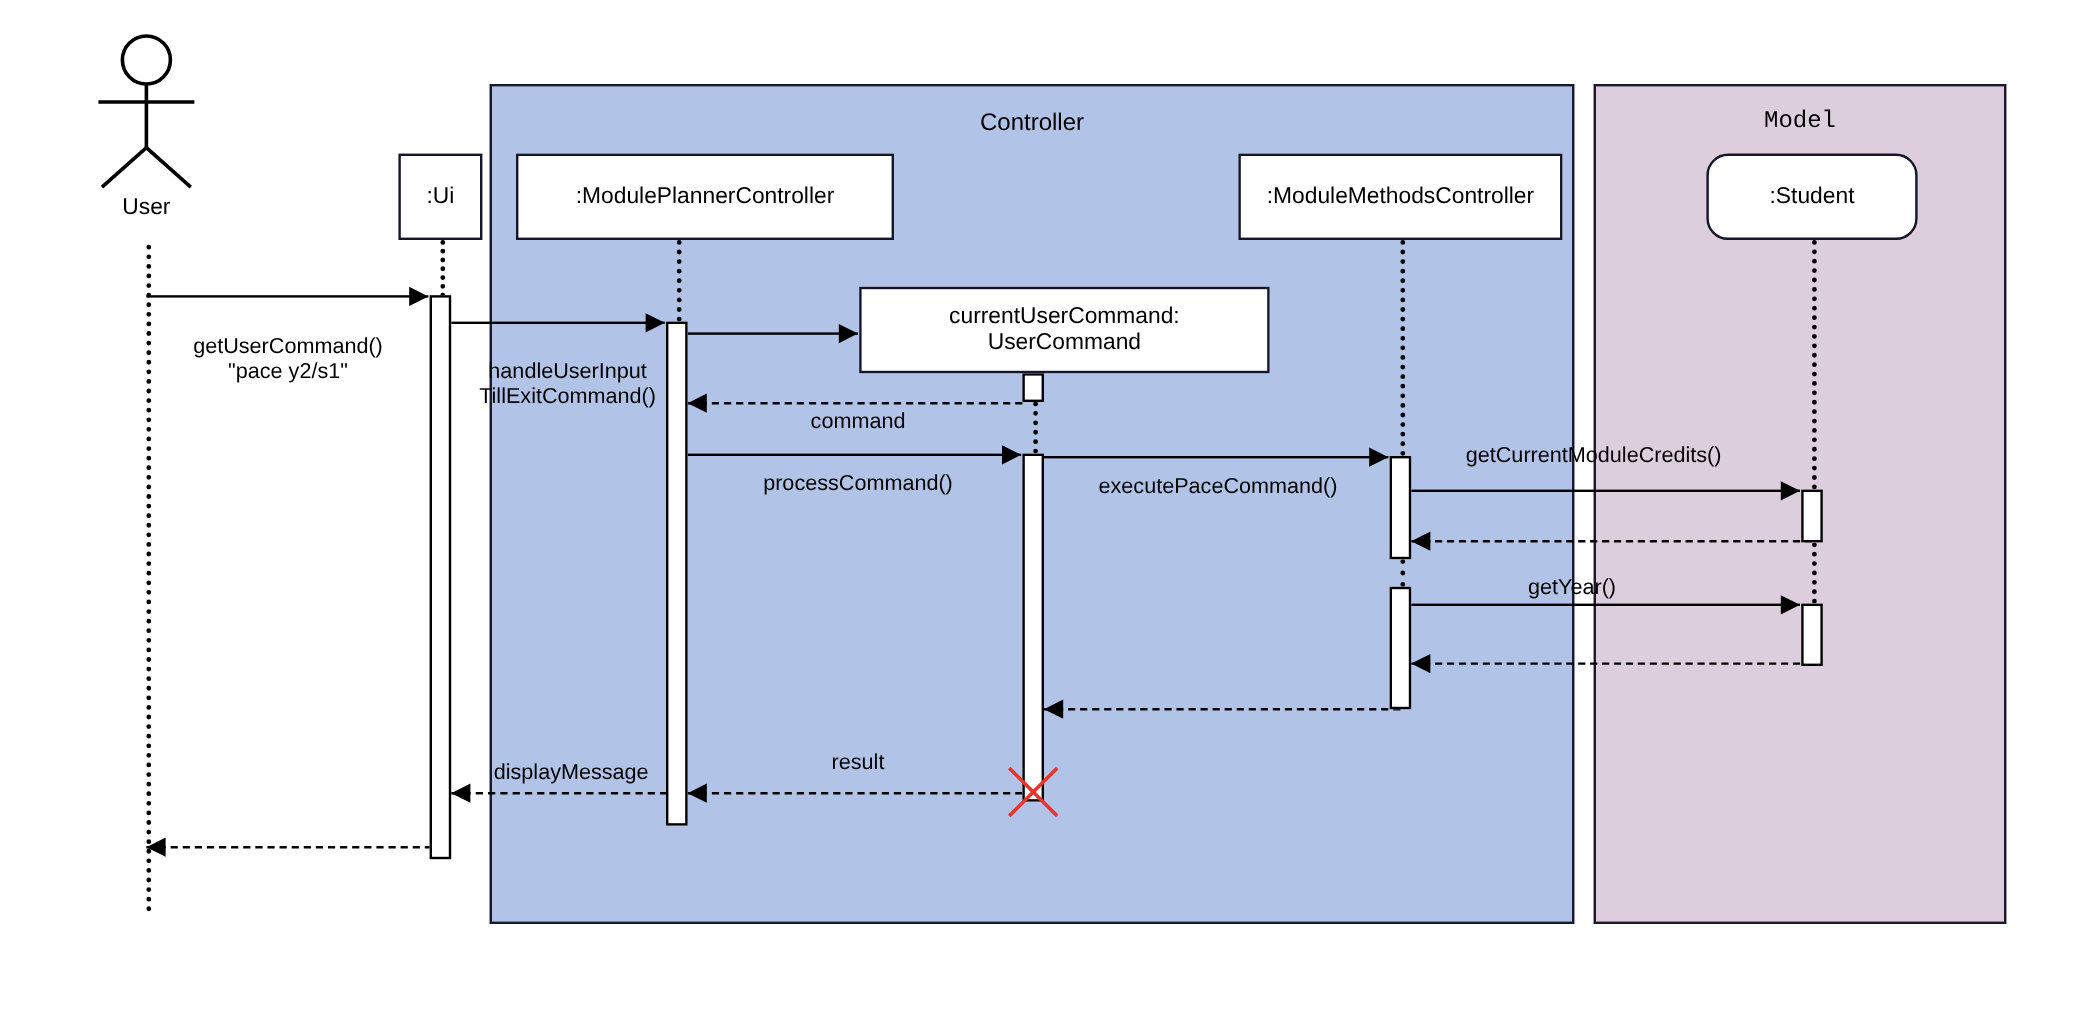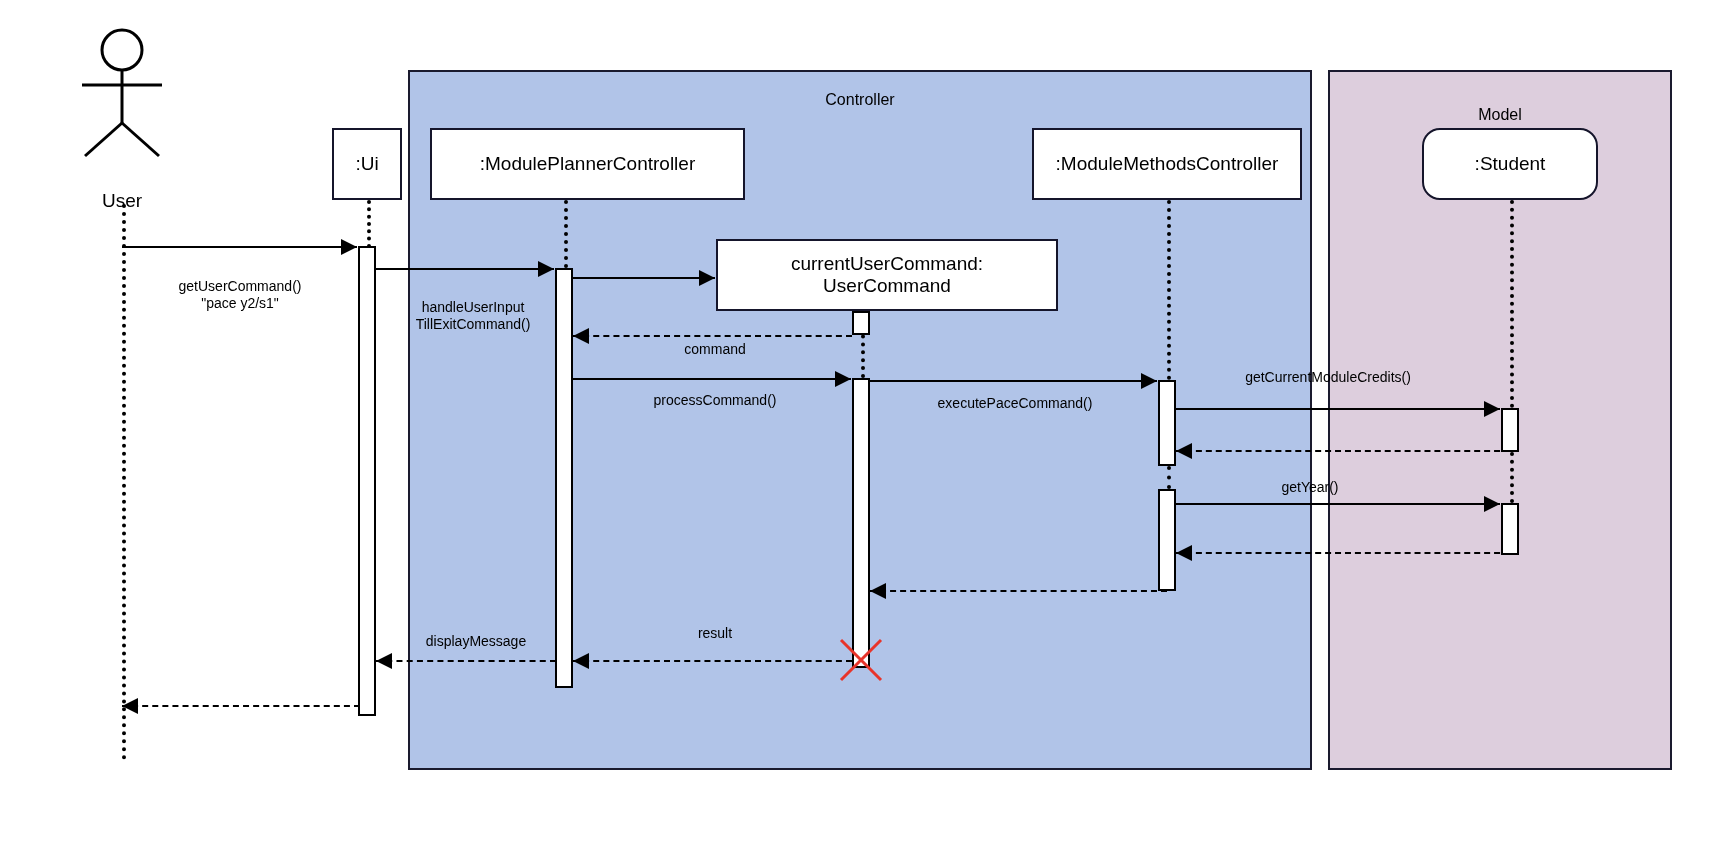--- a/index.html
+++ b/index.html
@@ -23,21 +23,21 @@
   
   .region {
     position: absolute;
     border: 2px solid #1a1a2e;
     box-sizing: border-box;
   }
   .region-label {
     position: absolute;
     width: 100%;
     text-align: center;
-    font-size: 16px;
+    font-size: 20px;
     color: #000;
     line-height: 1;
   }
 
   
   .participant {
     position: absolute;
     background: #ffffff;
     border: 2px solid #15152b;
     box-sizing: border-box;
@@ -51,21 +51,20 @@
     white-space: pre-line;
     z-index: 6;
   }
 
   
   .actor-label {
     position: absolute;
     text-align: center;
     font-size: 19px;
     color: #000;
-    margin-top: 28px;
   }
 
   
   .lifeline {
     position: absolute;
     width: 0;
     border-left: 4px dotted #000;
     z-index: 1;
   }
 
@@ -98,21 +97,21 @@
     border-bottom: 8px solid transparent;
     border-left: 16px solid #000;
   }
   .arrow-solid-left {
     border-top: 8px solid transparent;
     border-bottom: 8px solid transparent;
     border-right: 16px solid #000;
   }
   .msg-label {
     position: absolute;
-    font-size: 14px;
+    font-size: 18px;
     color: #000;
     text-align: center;
     line-height: 1.18;
     white-space: pre-line;
     z-index: 7;
   }
 
   
   .destroy {
     position: absolute;
@@ -122,21 +121,21 @@
 </head>
 <body>
 
 <div id="canvas" style="width: 1730px; height: 856px; background: rgb(255, 255, 255);">
 
   <div class="region" id="region-controller" style="left: 408px; top: 70px; width: 904px; height: 700px; background: rgb(177, 196, 232); border-color: rgb(26, 26, 46);">
     <div class="region-label" style="top: 20px;">Controller</div>
   </div>
 
   <div class="region" id="region-model" style="left: 1328px; top: 70px; width: 344px; height: 700px; background: rgb(221, 206, 221); border-color: rgb(26, 26, 46);">
-    <div class="region-label" style="top: 35px;">Model</div>
+    <div class="region-label" style="top: 20px; font-family: Liberation Mono, monospace;">Model</div>
   </div>
 
   <svg class="abs" id="actor-figure" width="110" height="130" style="left:67px; top:28px; z-index:6;">
     <circle cx="55" cy="22" r="20" fill="#ffffff" stroke="#000" stroke-width="3"></circle>
     <line x1="55" y1="42" x2="55" y2="95" stroke="#000" stroke-width="3"></line>
     <line x1="15" y1="57" x2="95" y2="57" stroke="#000" stroke-width="3"></line>
     <line x1="55" y1="95" x2="18" y2="128" stroke="#000" stroke-width="3"></line>
     <line x1="55" y1="95" x2="92" y2="128" stroke="#000" stroke-width="3"></line>
   </svg>
   <div class="actor-label" id="actor-label" style="left:62px; top:162px; width:120px;">User</div>

